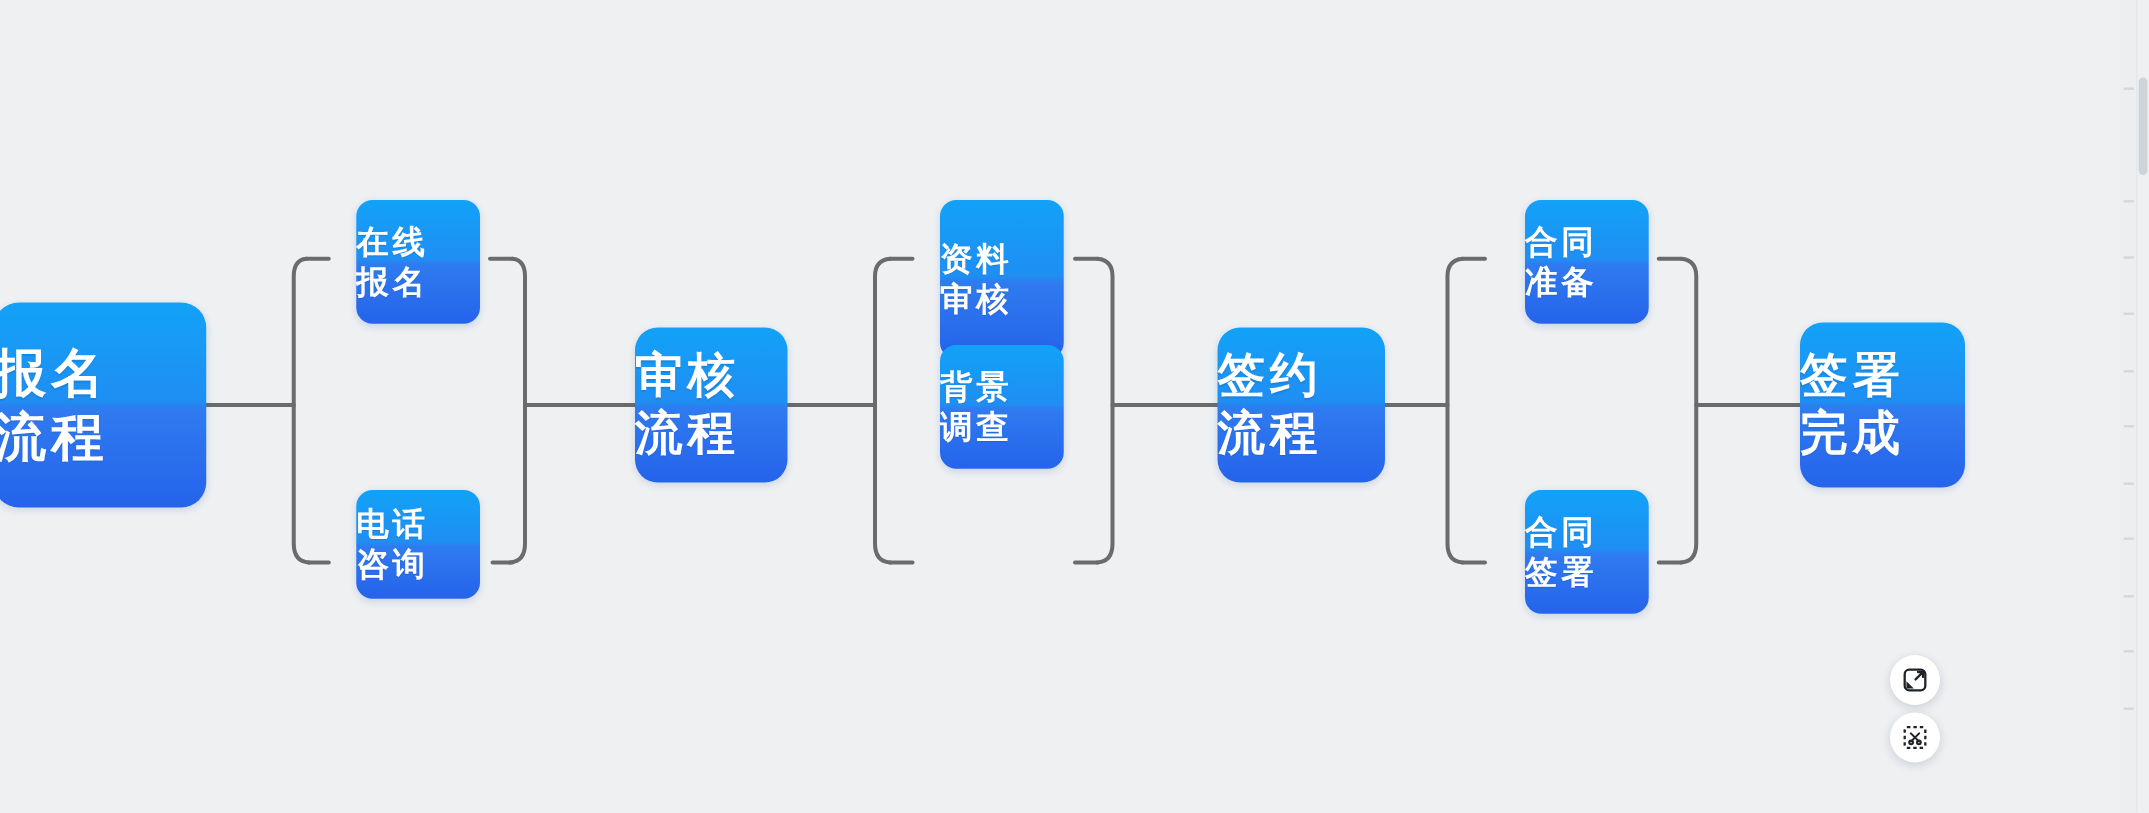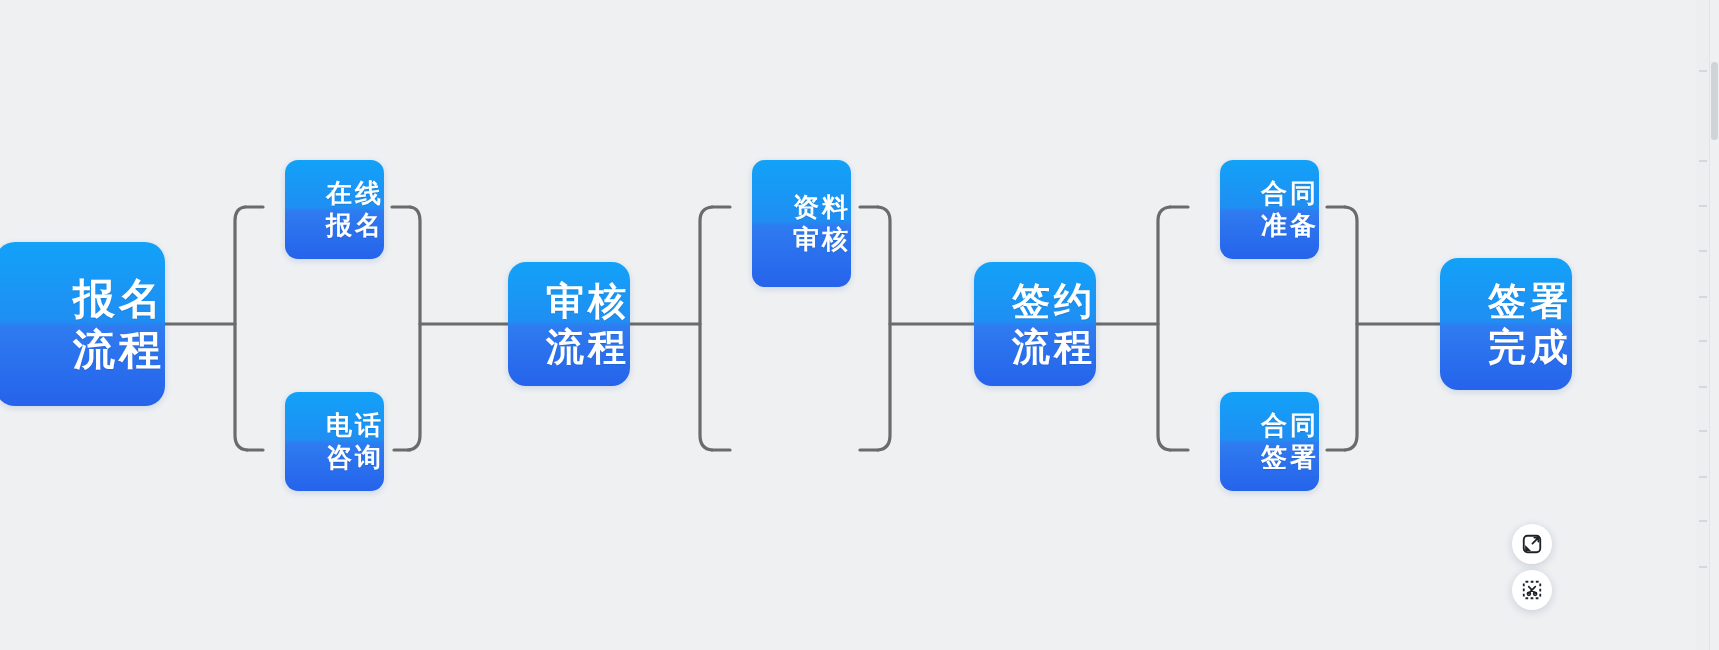--- a/index.html
+++ b/index.html
@@ -10,21 +10,21 @@
     font-family:"Liberation Sans","DejaVu Sans",sans-serif;
     position:relative;
   }
   #canvas{position:absolute;inset:0;width:1719px;height:650px;}
   #svg-links{position:absolute;left:0;top:0;width:1719px;height:650px;pointer-events:none;}
 
   .node{
     position:absolute;
     box-sizing:border-box;
     display:flex;flex-direction:column;
-    align-items:flex-end;justify-content:center;
+    align-items:flex-start;justify-content:center;
     border-radius:14px;
     background:linear-gradient(180deg,#12a2f8 0%,#1f8ef3 48%,#2f7bf0 52%,#2563eb 100%);
     color:#ffffff;
     font-weight:bold;
     letter-spacing:2px;
     line-height:1.22;
     text-shadow:0 1px 1px rgba(0,0,0,.10);
     box-shadow:0 2px 6px rgba(25,80,160,.16);
     user-select:none;
     cursor:pointer;
@@ -111,36 +111,40 @@
 
   <div class="node trunk root" style="left:-5px;top:242px;width:170px;height:164px;">
     <span class="ln">报名</span>
     <span class="ln">流程</span>
   </div>
 
   <div class="node leaf" style="left:285px;top:160px;width:99px;height:99px;">
     <span class="ln">在线</span>
     <span class="ln">报名</span>
   </div>
-  <div class="node leaf" style="left:285px;top:392px;width:99px;height:99px;">
+  <div class="node leaf" style="left:285px;top:392px;width:99px;height:87px;">
     <span class="ln">电话</span>
     <span class="ln">咨询</span>
   </div>
 
   <div class="node trunk" style="left:508px;top:262px;width:122px;height:124px;">
     <span class="ln">审核</span>
     <span class="ln">流程</span>
   </div>
 
   <div class="node leaf" style="left:752px;top:160px;width:99px;height:127px;">
     <span class="ln">资料</span>
     <span class="ln">审核</span>
   </div>
+  <div class="node leaf" style="left:752px;top:276px;width:99px;height:99px;">
+    <span class="ln">背景</span>
+    <span class="ln">调查</span>
+  </div>
 
-  <div class="node trunk" style="left:974px;top:262px;width:122px;height:124px;">
+  <div class="node trunk" style="left:974px;top:262px;width:134px;height:124px;">
     <span class="ln">签约</span>
     <span class="ln">流程</span>
   </div>
 
   <div class="node leaf" style="left:1220px;top:160px;width:99px;height:99px;">
     <span class="ln">合同</span>
     <span class="ln">准备</span>
   </div>
   <div class="node leaf" style="left:1220px;top:392px;width:99px;height:99px;">
     <span class="ln">合同</span>

